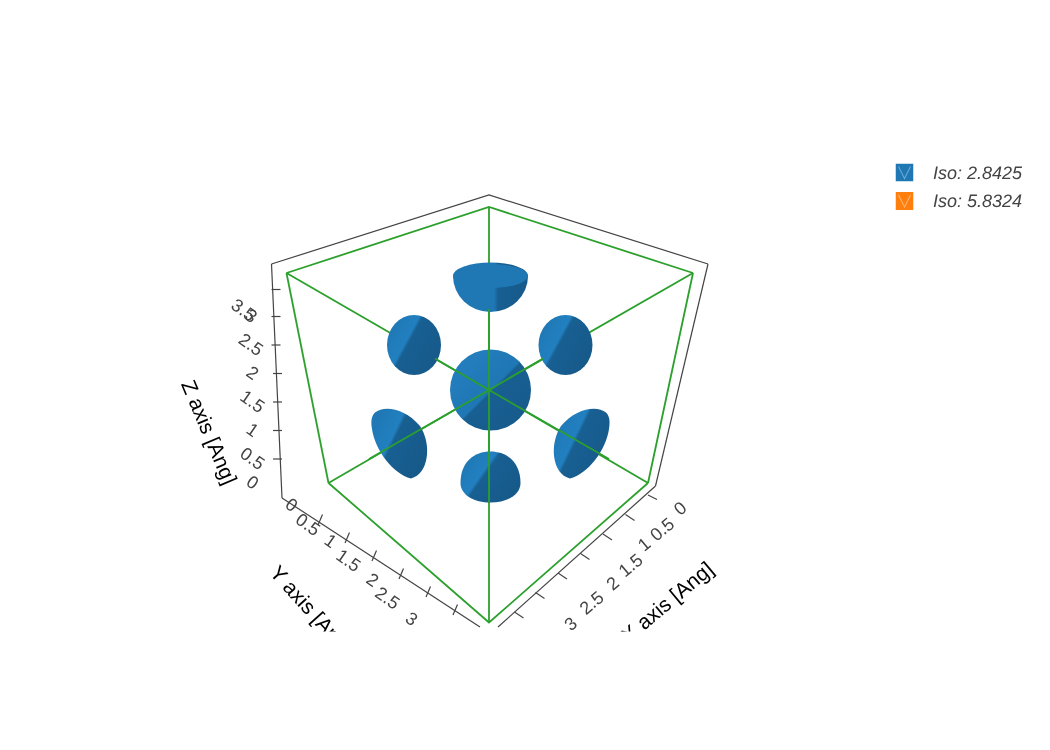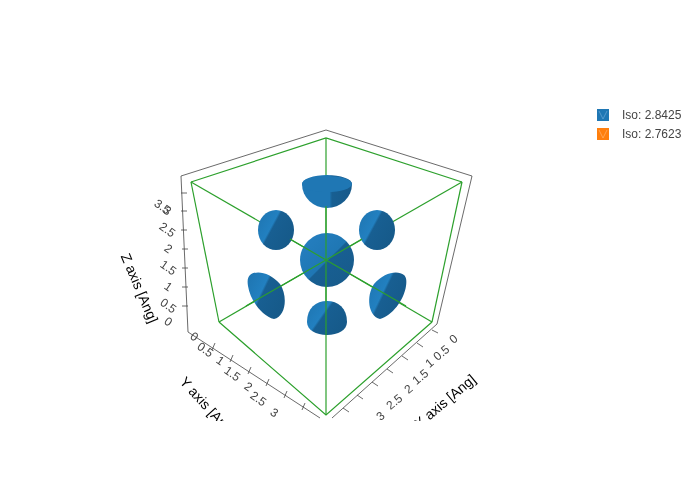--- a/index.html
+++ b/index.html
@@ -4,21 +4,21 @@
 <style>
   html, body { margin: 0; padding: 0; background: #ffffff; }
   body { width: 700px; height: 500px; position: relative; overflow: hidden;
          font-family: "Liberation Sans", sans-serif; }
   #plot { position: absolute; left: 0; top: 0; width: 700px; height: 500px; }
   .legend { position: absolute; left: 586px; top: 105px; font-size: 12px; color: #444444; }
   .legend-item { display: flex; align-items: center; height: 19px; cursor: pointer; }
   .legend-swatch { width: 12px; height: 12px; margin-left: 11px; margin-right: 13px; position: relative; }
   .legend-swatch svg { position: absolute; left: 0; top: 0; }
   .legend-line { width: 30px; height: 2px; margin-right: 6px; }
-  .legend-label { white-space: nowrap; }
+  .legend-label { white-space: nowrap; font-style: italic; }
   .tick { font-size: 12px; fill: #444444; font-family: "Liberation Sans", sans-serif; }
   .axis-title { font-size: 14px; fill: #000000; font-family: "Liberation Sans", sans-serif; }
 </style>
 </head>
 <body>
 
 <svg id="plot" viewBox="0 0 700 500" xmlns="http://www.w3.org/2000/svg">
   <defs>
     <linearGradient id="gSphere" x1="0" y1="0" x2="1" y2="1">
       <stop offset="0" stop-color="#2680c2"></stop>
@@ -162,15 +162,15 @@
     </span>
     <span class="legend-label">Iso: 2.8425</span>
   </div>
   <div class="legend-item">
     <span class="legend-swatch">
       <svg width="12" height="12" viewBox="0 0 12 12">
           <rect width="12" height="12" fill="#ff7f0e"></rect>
           <polyline points="2,2 6,10 10,2" fill="none" stroke="#ffb36e" stroke-width="0.7"></polyline>
         </svg>
     </span>
-    <span class="legend-label">Iso: 2.7623</span>
+    <span class="legend-label">Iso: 5.8324</span>
   </div>
 </div>
 
 </body></html>

